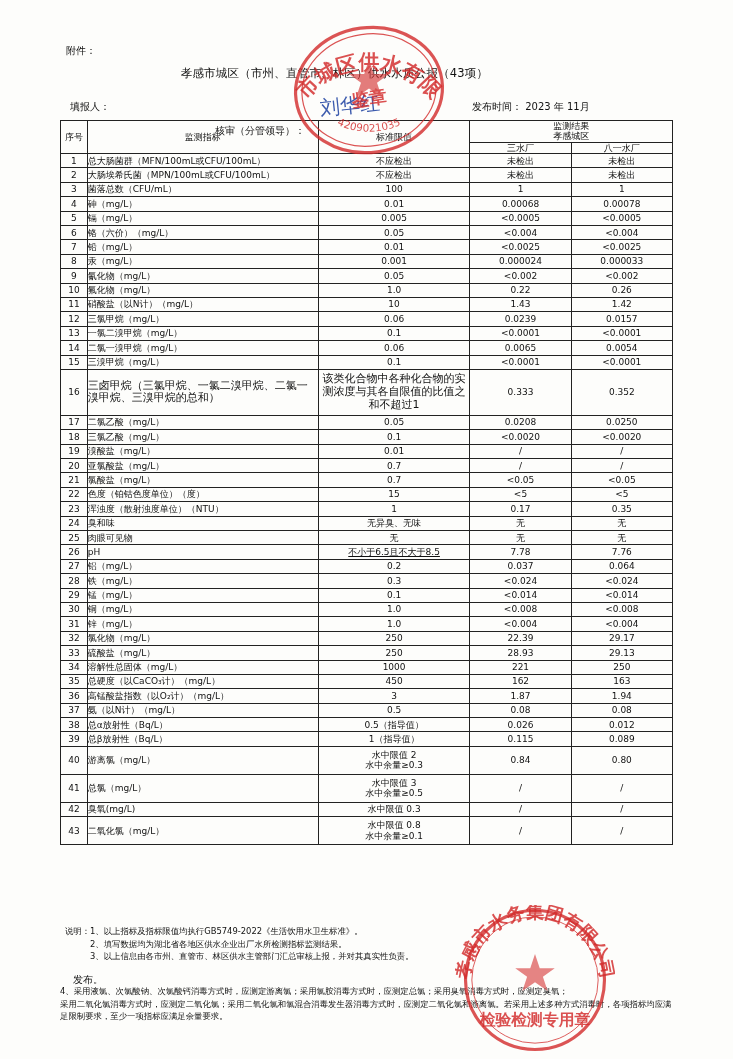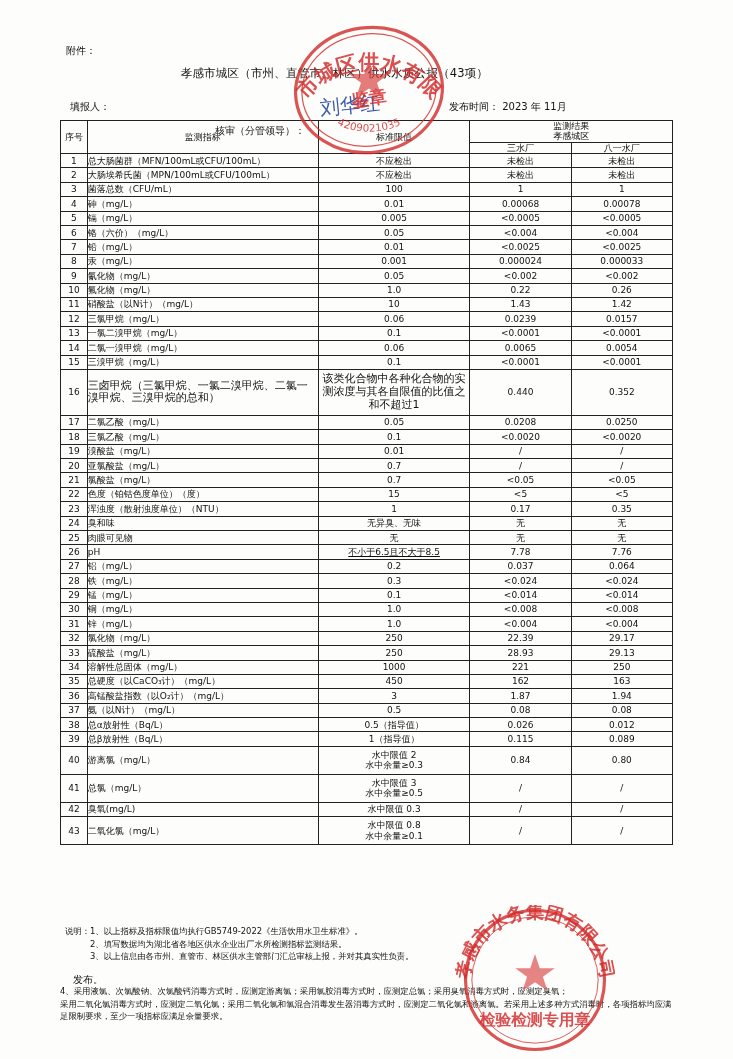--- a/index.html
+++ b/index.html
@@ -10,21 +10,21 @@
     color:#111;
     position:relative;
     overflow:hidden;
   }
   .page{position:relative;width:733px;height:1059px;}
   .attach{position:absolute;left:66px;top:44px;font-size:10px;}
   .title{position:absolute;left:0;top:66px;width:669px;text-align:center;font-size:11.5px;font-weight:normal;letter-spacing:.2px;}
   .metarow{position:absolute;left:60px;top:100px;width:620px;font-size:10px;}
   .metarow .m1{position:absolute;left:10px;top:0;}
   .metarow .m2{position:absolute;left:155px;top:0;margin-top:24px;}
-  .metarow .m3{position:absolute;left:389px;top:0;}
+  .metarow .m3{position:absolute;left:412px;top:0;}
   table.main{position:absolute;left:60px;top:120px;width:613px;border-collapse:collapse;font-size:9px;}
   table.main td,table.main th{border:1px solid #222;padding:0;line-height:1.15;}
   .c-no{width:26px;text-align:center;}
   .c-item{width:232px;text-align:left;padding-left:4px;}
   .c-limit{width:152px;text-align:center;padding:0 2px;}
   .c-res{width:101px;text-align:center;}
   th.hdr{font-weight:normal;text-align:center;}
   .h-res{font-weight:normal;}
   .rowh{height:14.4px;}
   .tall2{height:28px;}
@@ -181,21 +181,21 @@
           <td class="c-no">15</td>
           <td class="c-item">三溴甲烷（mg/L）</td>
           <td class="c-limit" style="white-space: pre-line;">0.1</td>
           <td class="c-res">&lt;0.0001</td>
           <td class="c-res">&lt;0.0001</td>
         </tr>
         <tr class="rowh tall3">
           <td class="c-no">16</td>
           <td class="c-item small">三卤甲烷（三氯甲烷、一氯二溴甲烷、二氯一溴甲烷、三溴甲烷的总和）</td>
           <td class="c-limit small" style="white-space: pre-line;">该类化合物中各种化合物的实测浓度与其各自限值的比值之和不超过1</td>
-          <td class="c-res">0.440</td>
+          <td class="c-res">0.333</td>
           <td class="c-res">0.352</td>
         </tr>
         <tr class="rowh">
           <td class="c-no">17</td>
           <td class="c-item">二氯乙酸（mg/L）</td>
           <td class="c-limit" style="white-space: pre-line;">0.05</td>
           <td class="c-res">0.0208</td>
           <td class="c-res">0.0250</td>
         </tr>
         <tr class="rowh">

